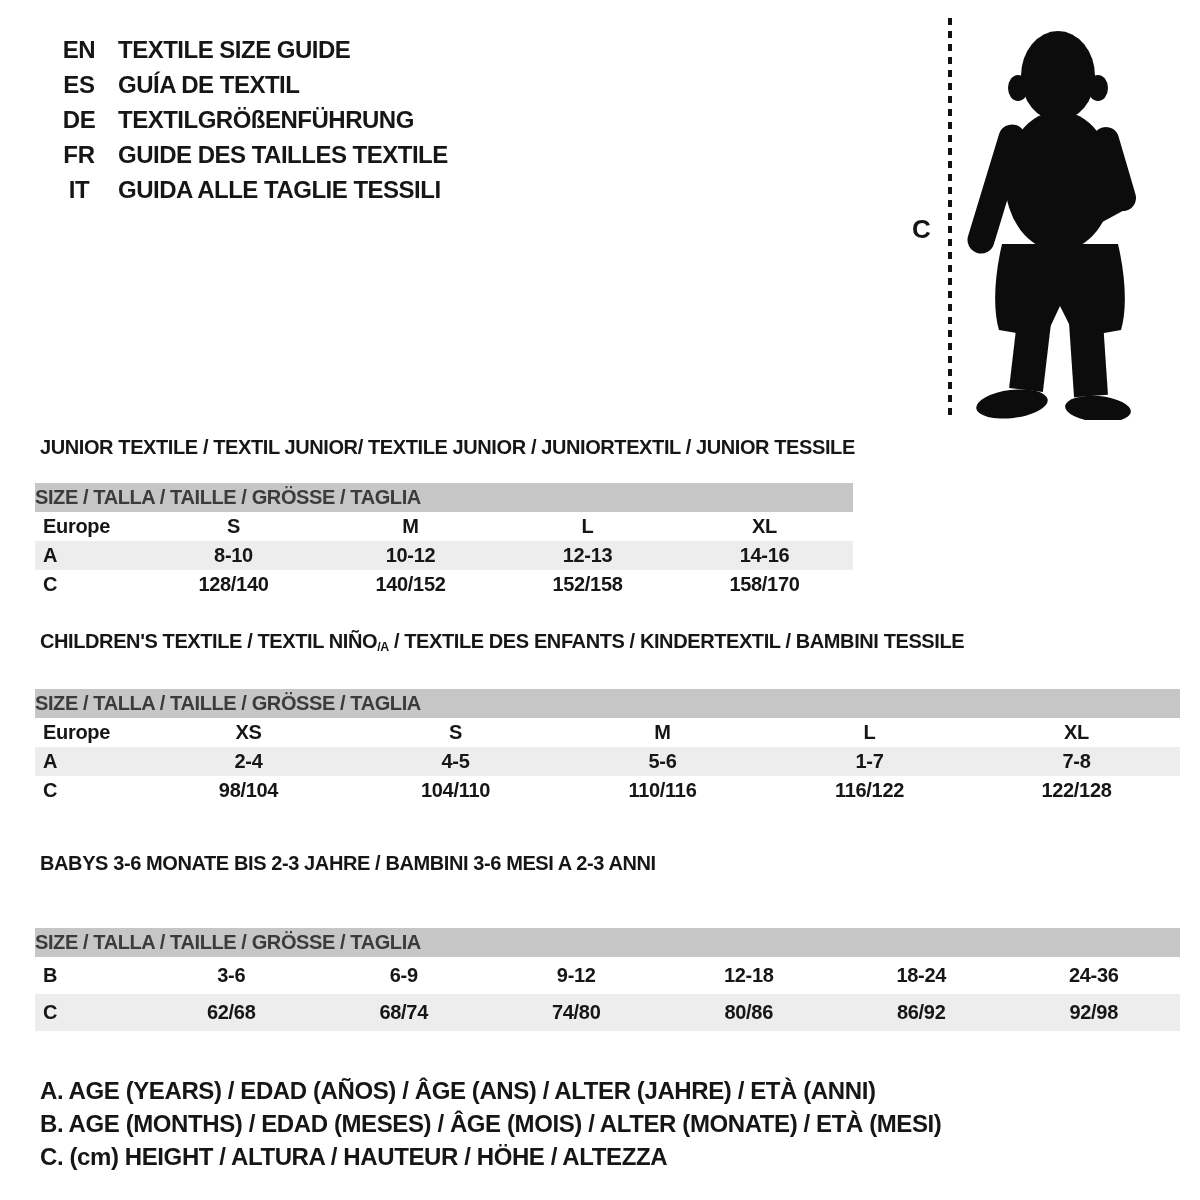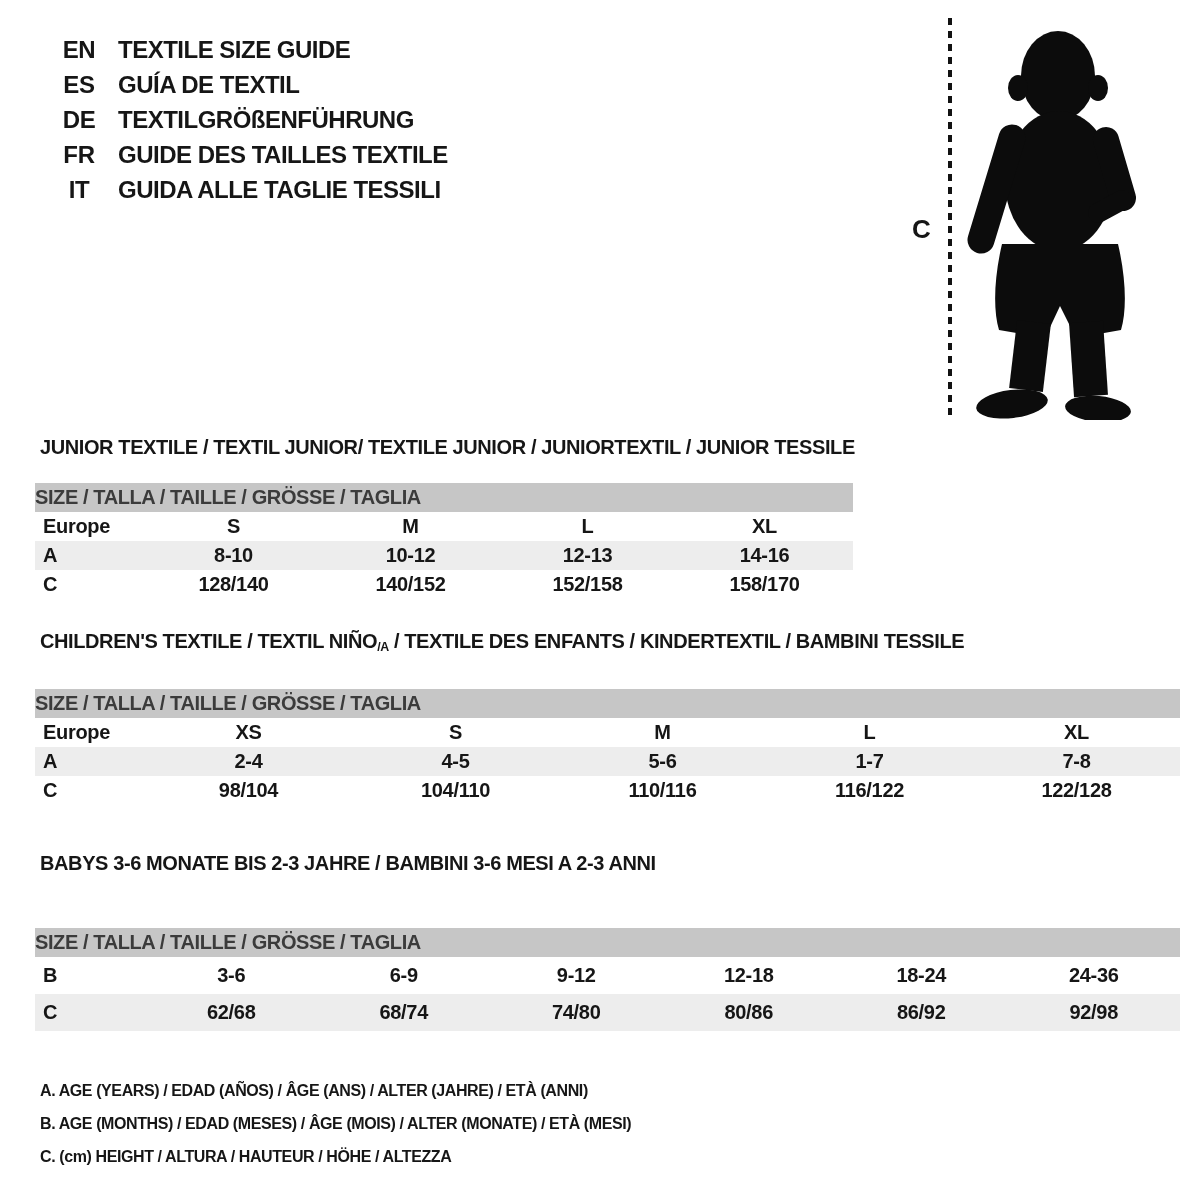--- a/index.html
+++ b/index.html
@@ -49,21 +49,21 @@
   .trow{display:grid;align-items:center;height:29px;font-size:20px;font-weight:700;letter-spacing:-0.3px;}
   .trow.tall{height:37px;}
   .trow.striped{background:var(--stripe-bg);}
   .cols-4{grid-template-columns:110px repeat(4,1fr);}
   .cols-5{grid-template-columns:110px repeat(5,1fr);}
   .cols-6{grid-template-columns:110px repeat(6,1fr);}
   .cell{text-align:center;}
   .cell.first{text-align:left;padding-left:8px;}
   
   .legend{position:absolute;left:40px;top:1074px;}
-  .legend-line{height:33px;display:flex;align-items:center;font-size:16px;font-weight:700;letter-spacing:-0.4px;white-space:nowrap;}
+  .legend-line{height:33px;display:flex;align-items:center;font-size:24px;font-weight:700;letter-spacing:-0.4px;white-space:nowrap;}
 </style>
 </head>
 <body>
 
 <div class="page">
 
   <div class="lang-list">
     <div class="lang-row">
       <span class="lang-code">EN</span>
       <span class="lang-title">TEXTILE SIZE GUIDE</span>

